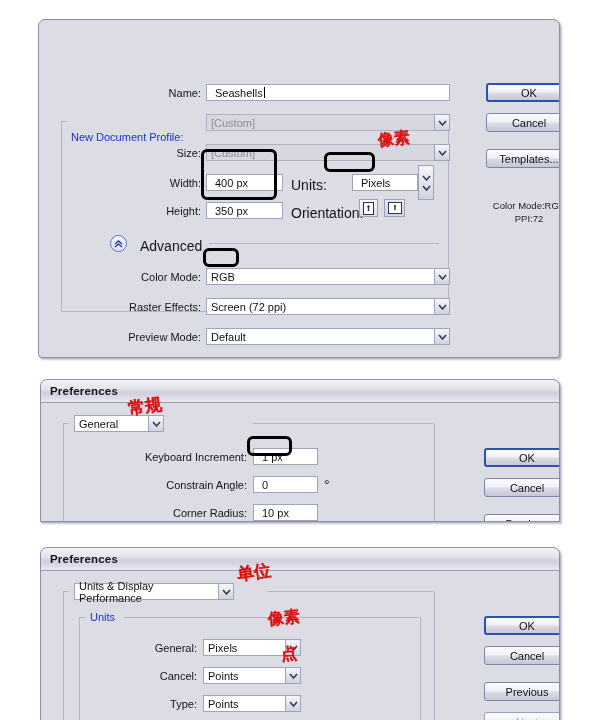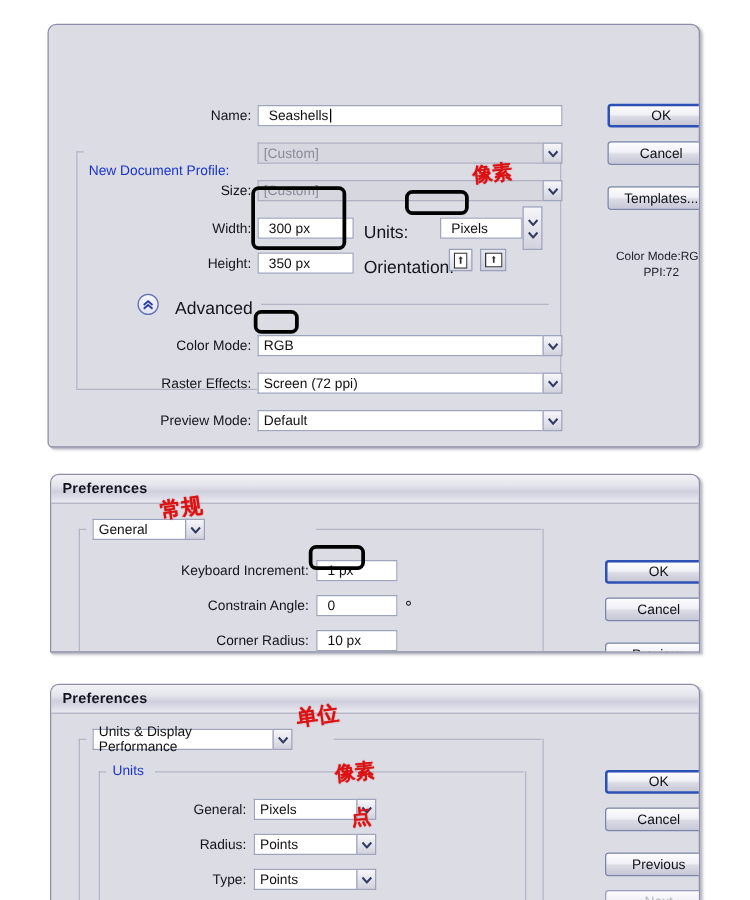--- a/index.html
+++ b/index.html
@@ -112,21 +112,21 @@
         <span class="fld">[Custom]</span>
         <span class="btn">
           <svg width="9" height="6" viewBox="0 0 9 6">
               <path d="M1 1 L4.5 5 L8 1" fill="none" stroke="#333a63" stroke-width="1.6"></path>
             </svg>
         </span>
       </div>
 
       <div class="lbl" style="left:100px;top:135px;width:62px;">Width:</div>
       <div class="tf" style="left:167px;top:132px;width:77px;height:17px;">
-        <span>300 px</span>
+        <span>400 px</span>
       </div>
       <div class="lbl-l" style="left:252px;top:135px;">Units:</div>
       <div class="tf" style="left:313px;top:132px;width:66px;height:17px;">
         <span>Pixels</span>
       </div>
       <div class="arrowbtn" style="left:379px;top:123px;width:16px;height:35px;">
         <svg width="9" height="6" viewBox="0 0 9 6">
             <path d="M1 1 L4.5 5 L8 1" fill="none" stroke="#333a63" stroke-width="1.6"></path>
           </svg>
         <svg width="9" height="6" viewBox="0 0 9 6" style="margin-top:4px">
@@ -277,21 +277,21 @@
       <div class="lbl" style="left:86px;top:72px;width:70px;">General:</div>
       <div class="cb" style="left:162px;top:69px;width:98px;height:17px;">
         <span class="fld">Pixels</span>
         <span class="btn">
           <svg width="9" height="6" viewBox="0 0 9 6">
               <path d="M1 1 L4.5 5 L8 1" fill="none" stroke="#333a63" stroke-width="1.6"></path>
             </svg>
         </span>
       </div>
 
-      <div class="lbl" style="left:86px;top:100px;width:70px;">Radius:</div>
+      <div class="lbl" style="left:86px;top:100px;width:70px;">Cancel:</div>
       <div class="cb" style="left:162px;top:97px;width:98px;height:17px;">
         <span class="fld">Points</span>
         <span class="btn">
           <svg width="9" height="6" viewBox="0 0 9 6">
               <path d="M1 1 L4.5 5 L8 1" fill="none" stroke="#333a63" stroke-width="1.6"></path>
             </svg>
         </span>
       </div>
 
       <div class="lbl" style="left:86px;top:128px;width:70px;">Type:</div>

